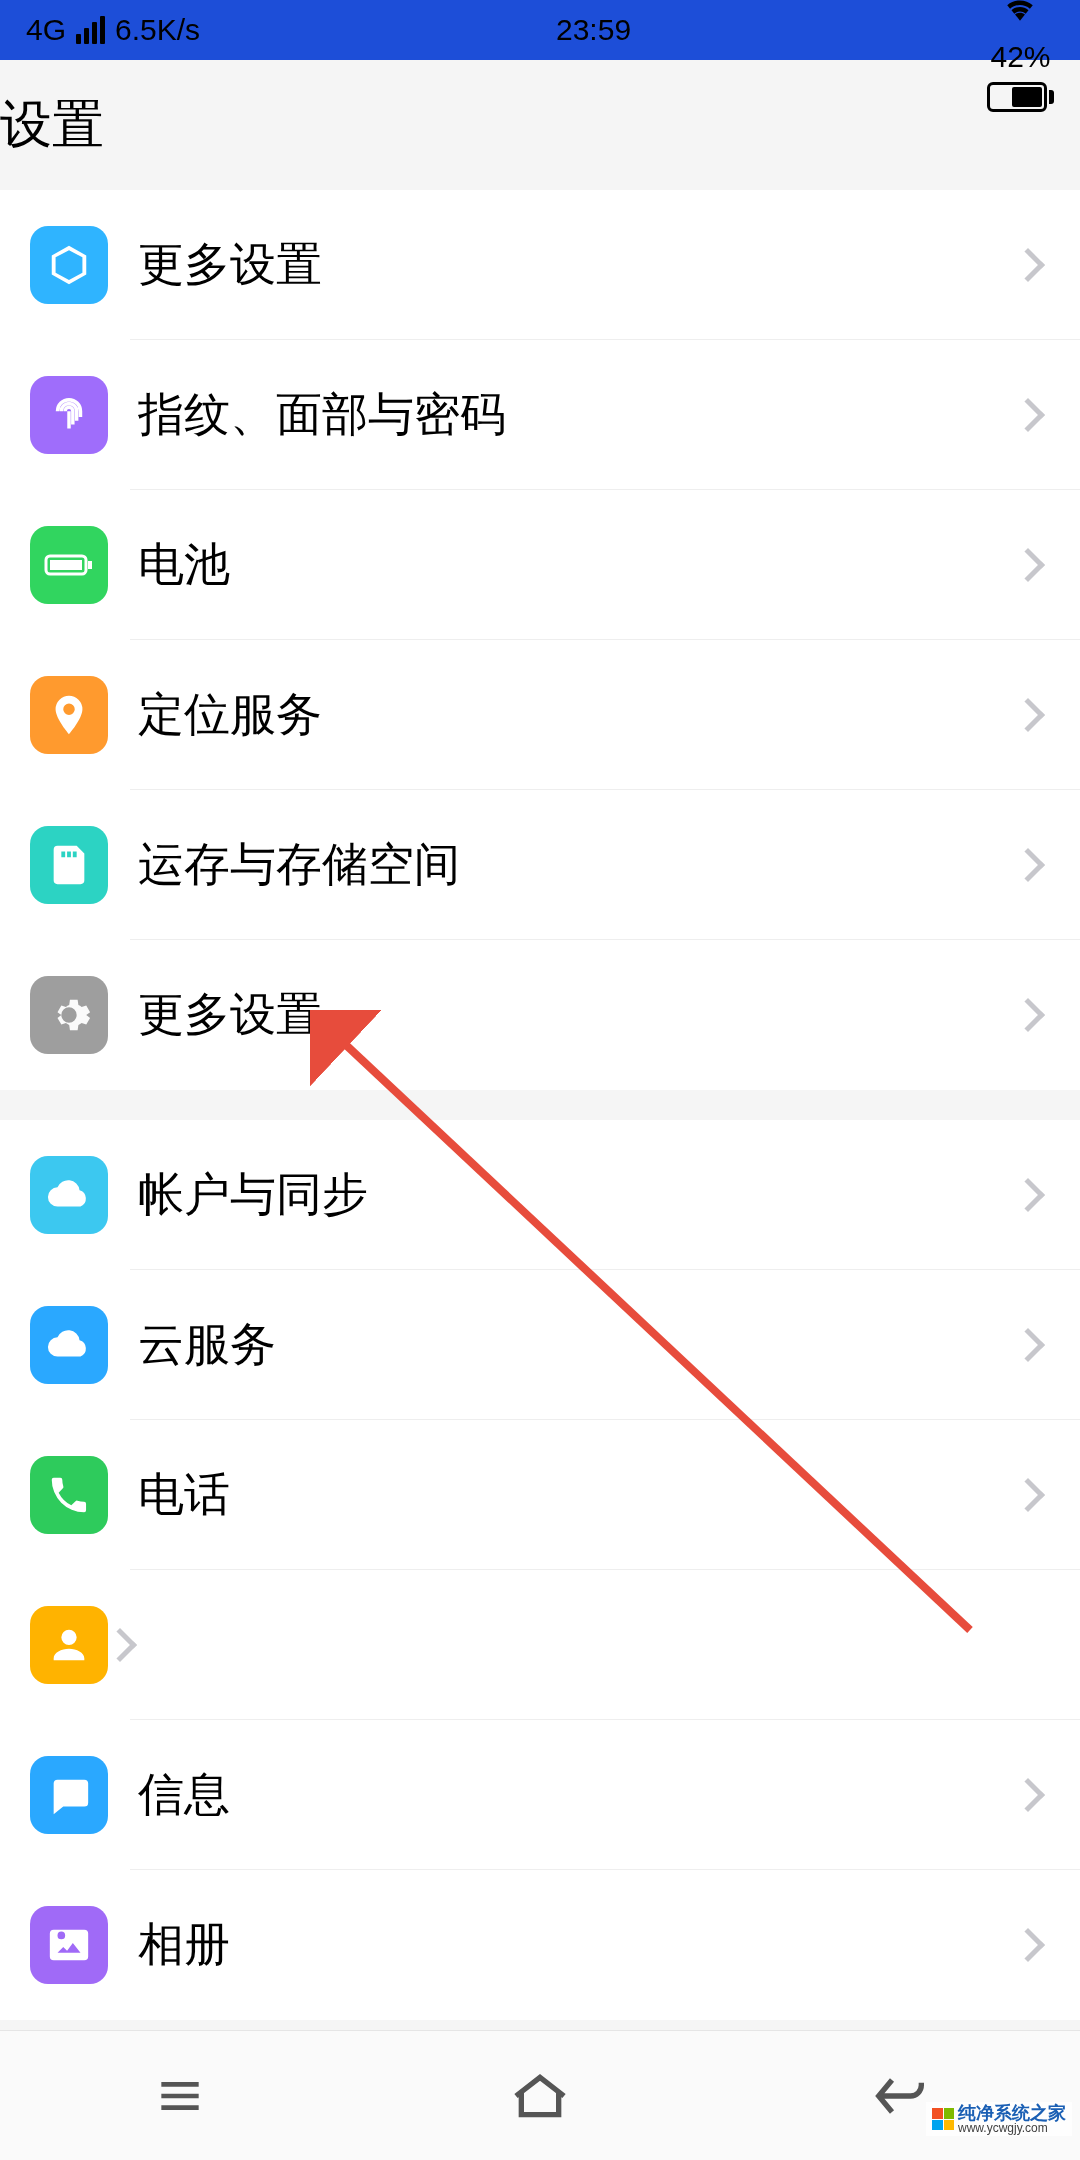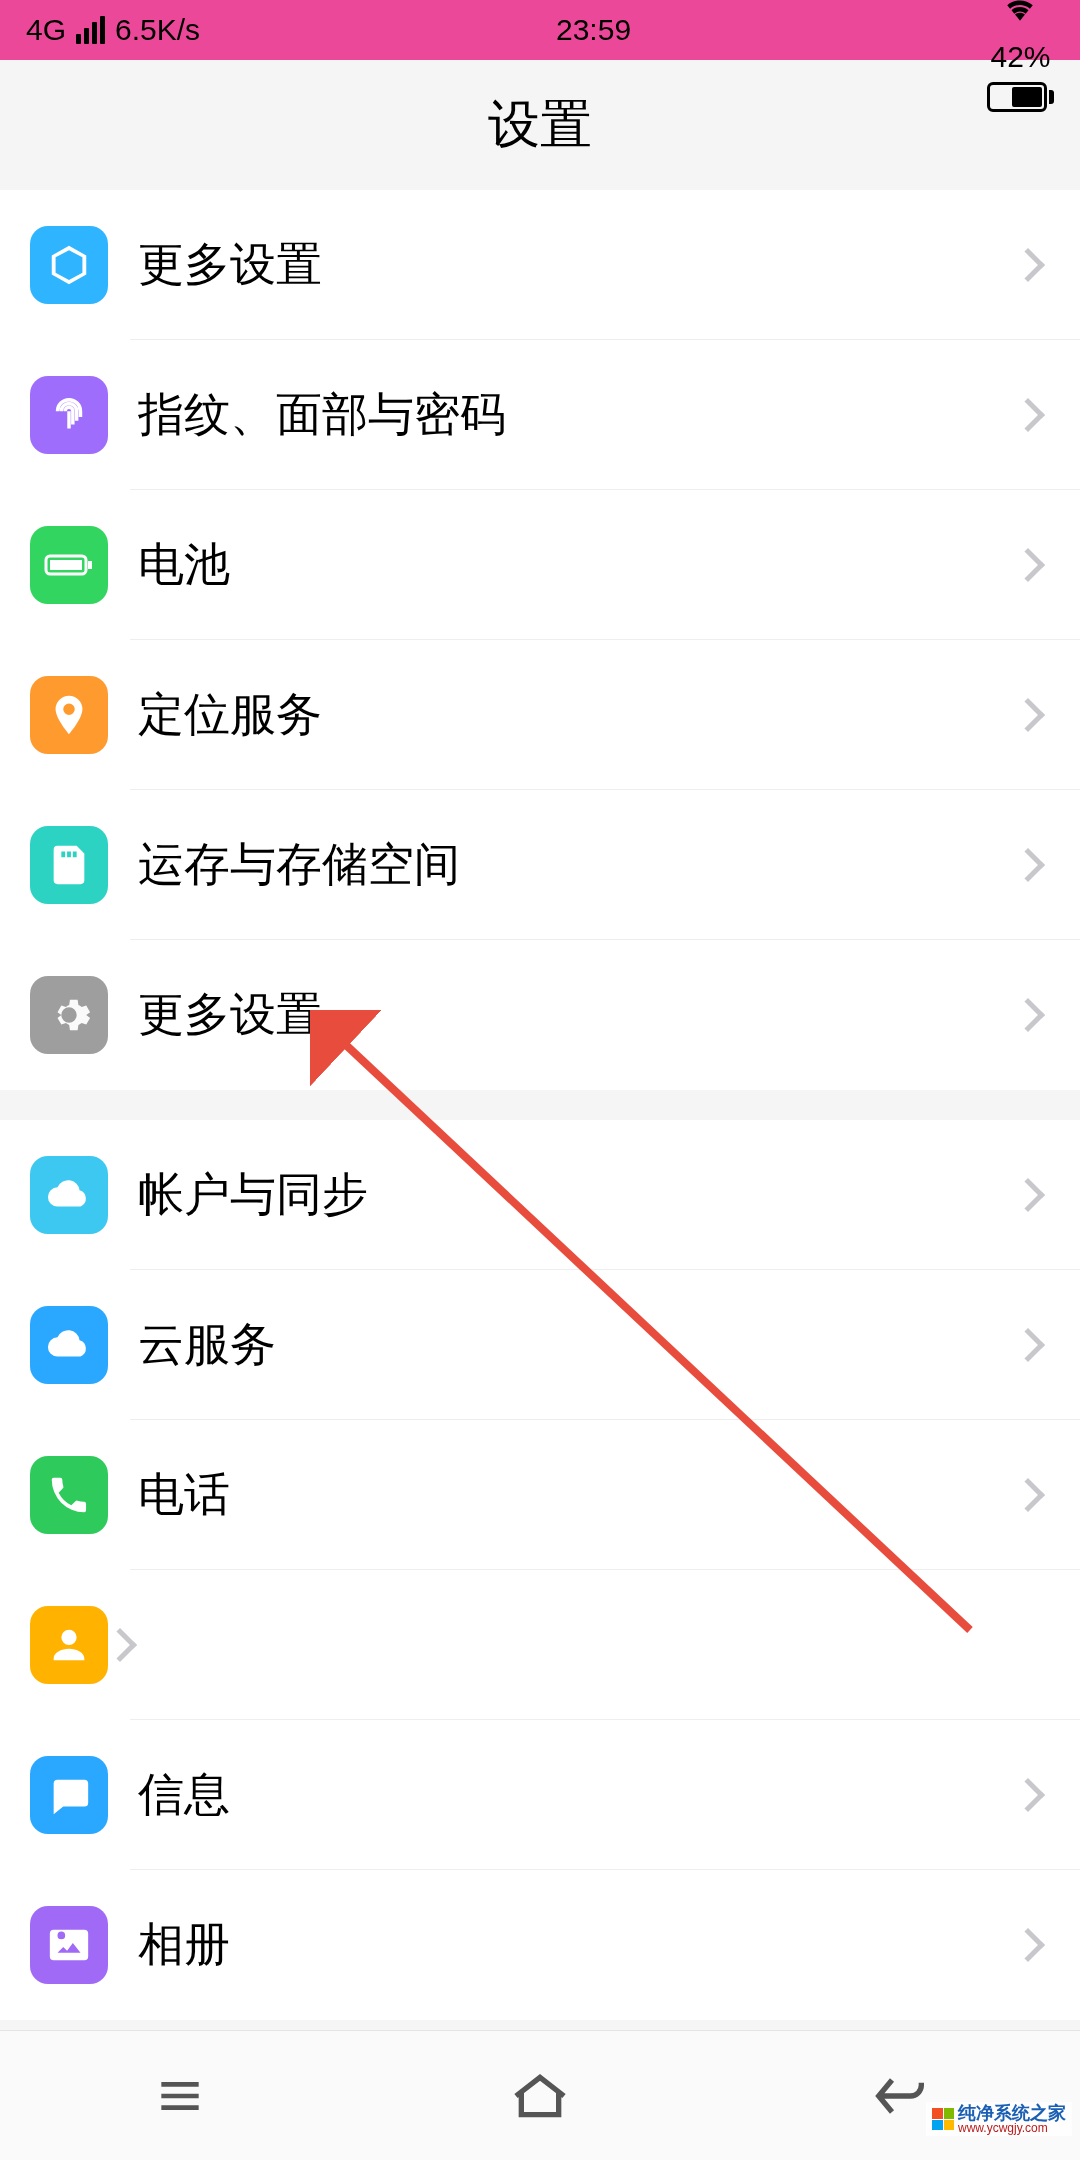--- a/index.html
+++ b/index.html
@@ -12,40 +12,40 @@
     overflow: hidden;
   }
   .status-bar {
     height: 60px;
     display: flex;
     align-items: center;
     justify-content: space-between;
     padding: 16px 26px;
     font-size: 30px;
     color: #000;
-    background: #ec4899;
+    background: #1d4ed8;
     gap: 32px;
   }
   .status-left { display: flex; align-items: center; gap: 6px; }
   .status-right { display: flex; align-items: center; gap: 8px; flex-direction: column; }
   .signal-bars { display: inline-flex; align-items: flex-end; gap: 3px; margin: 0 4px; }
   .signal-bars span { width: 5px; background: #000; border-radius: 1px; }
   .signal-bars span:nth-child(1){height:10px}
   .signal-bars span:nth-child(2){height:16px}
   .signal-bars span:nth-child(3){height:22px}
   .signal-bars span:nth-child(4){height:28px}
   .battery-shell { display:inline-flex; align-items:center; }
   .battery-body { width:60px; height:30px; border:3px solid #000; border-radius:6px; position:relative; }
   .battery-fill { position:absolute; right:2px; top:2px; bottom:2px; width:56%; background:#000; border-radius:2px; }
   .battery-tip { width:5px; height:14px; background:#000; border-radius:0 3px 3px 0; margin-left:2px;}
   .header {
     height: 130px;
     display: flex;
     align-items: center;
-    justify-content: center;
+    justify-content: flex-start;
     background: #f5f5f5;
   }
   .header-title { font-size: 52px; font-weight: 500; color: #000; }
   .section {
     background: #fff;
     margin-bottom: 30px;
   }
   .row {
     display: flex;
     align-items: center;
@@ -117,21 +117,21 @@
   .watermark-logo {
     width:22px; height:22px;
     display:grid; grid-template-columns:1fr 1fr; grid-template-rows:1fr 1fr; gap:1px;
   }
   .watermark-logo span:nth-child(1){background:#f25022}
   .watermark-logo span:nth-child(2){background:#7fba00}
   .watermark-logo span:nth-child(3){background:#00a4ef}
   .watermark-logo span:nth-child(4){background:#ffb900}
   .watermark-text { display:flex; flex-direction:column; line-height:1; }
   .watermark-cn { font-size:18px; font-weight:bold; color:#1a5fb4; }
-  .watermark-url { font-size:12px; color:#b91c1c; }
+  .watermark-url { font-size:12px; color:#404040; }
 </style>
 </head>
 <body>
 
 <div class="status-bar">
   <div class="status-left">
     <span>4G</span>
     <span class="signal-bars">
         <span></span>
         <span></span>

